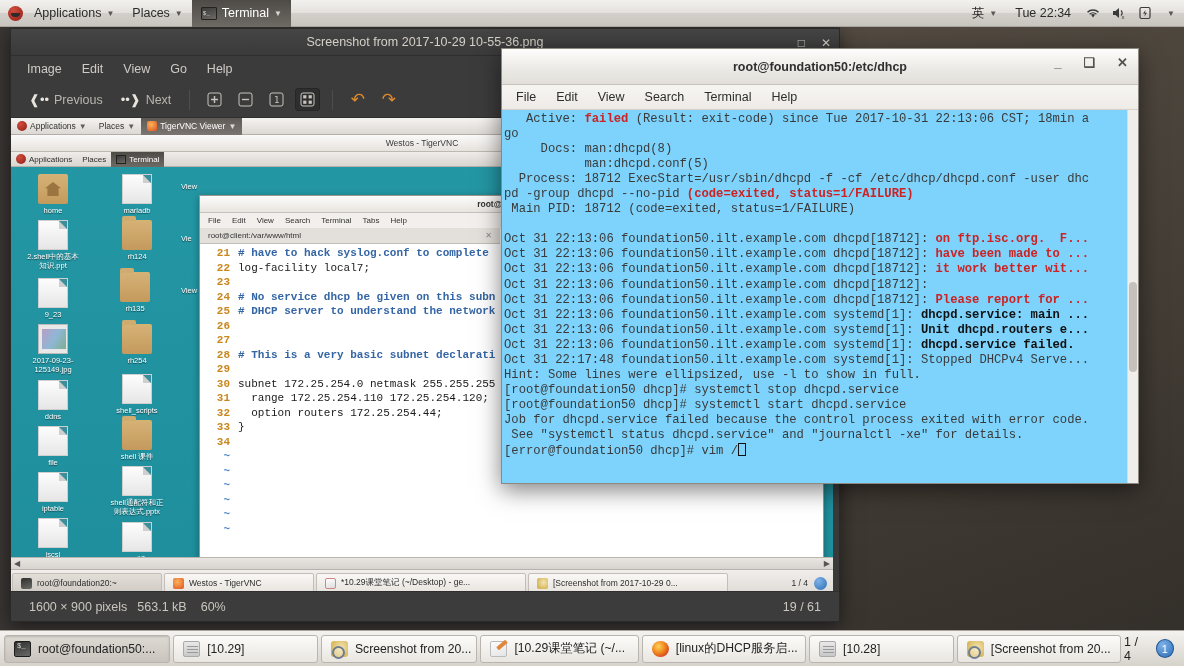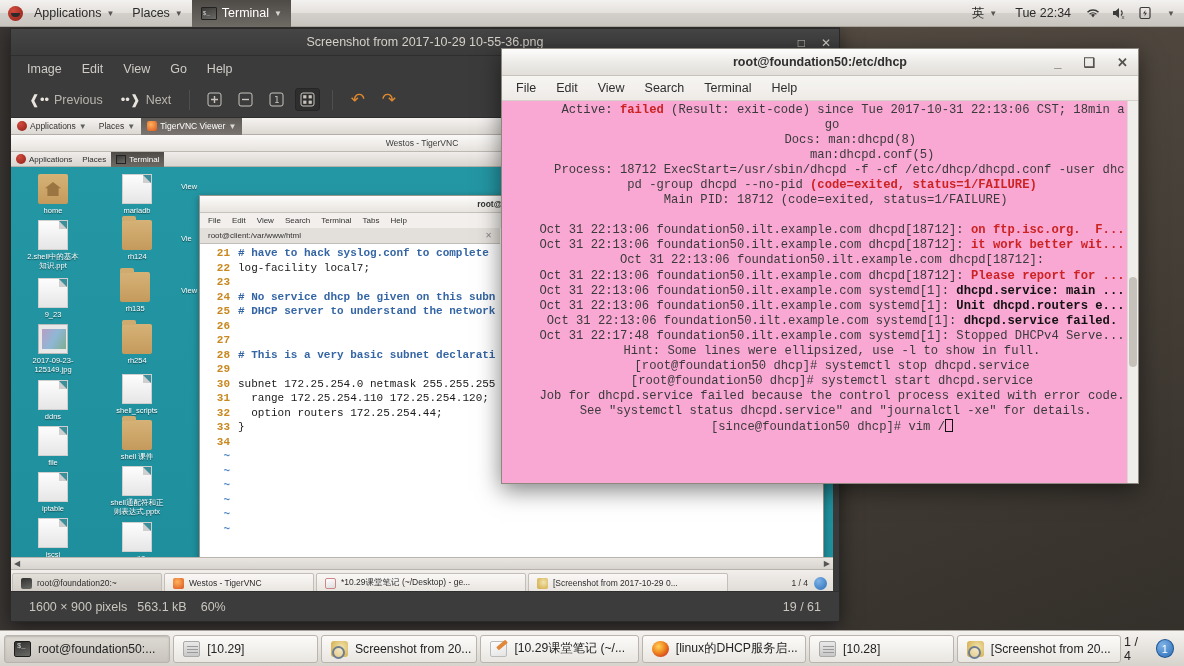--- a/index.html
+++ b/index.html
@@ -204,36 +204,36 @@
 
   
   .term-window {
     position: absolute; left: 501px; top: 48px; width: 638px; height: 436px;
     background: #ffffff; border: 1px solid #8d8880;
     box-shadow: 0 6px 22px rgba(0,0,0,.5);
     display: flex; flex-direction: column;
     z-index: 30;
   }
   .term-title {
-    height: 27px; background: linear-gradient(180deg,#fdfdfc 0%, #eceae6 55%, #e2dfda 100%);
+    height: 36px; background: linear-gradient(180deg,#fdfdfc 0%, #eceae6 55%, #e2dfda 100%);
     border-bottom: 1px solid #c7c2ba;
     display: flex; align-items: center; justify-content: center;
     font-size: 12.5px; font-weight: bold; color: #2f2f2f; position: relative;
   }
   .term-title .wb { position:absolute; right: 10px; top:0; height:27px; display:flex; align-items:center; gap: 22px; color:#55514c; font-size: 13px; }
   .term-menu {
     height: 25px; display: flex; align-items: center; gap: 20px; padding-left: 14px;
     font-size: 12.5px; color: #2e2e2e;
     background: linear-gradient(180deg,#f7f5f2,#eeebe7);
     border-bottom: 1px solid #d5d0c9;
   }
   .term-body {
-    flex: 1; background: #f9a8d4; position: relative; overflow: hidden;
+    flex: 1; background: #7dd3fc; position: relative; overflow: hidden;
     font-family: "Liberation Mono", monospace; font-size: 12.2px; line-height: 15.05px;
-    color: #1c1c1c; padding: 2px 0 0 24px; text-align: center;
+    color: #1c1c1c; padding: 2px 0 0 2px;
   }
   .term-body .ln { white-space: pre; height: 15.05px; }
   .tred { color: #cc2222; font-weight: bold; }
   .tbold { color: #111; font-weight: bold; }
   .tgray { color: #3a3a3a; }
   .cursor-box { display:inline-block; width:8px; height:13px; border:1.5px solid #111; vertical-align:-2px; }
   .term-scroll {
     position:absolute; right:0; top:0; width: 11px; height: 100%;
     background: #f0eeeb; border-left:1px solid #ddd9d4;
   }
@@ -622,33 +622,34 @@
     <div class="term-body" id="term-body">
       <div class="ln"><span class="tgray">   Active: </span><span class="tred">failed</span><span class="tgray"> (Result: exit-code) since Tue 2017-10-31 22:13:06 CST; 18min a</span></div>
         <div class="ln"><span class="tgray">go</span></div>
         <div class="ln"><span class="tgray">     Docs: man:dhcpd(8)</span></div>
         <div class="ln"><span class="tgray">           man:dhcpd.conf(5)</span></div>
         <div class="ln"><span class="tgray">  Process: 18712 ExecStart=/usr/sbin/dhcpd -f -cf /etc/dhcp/dhcpd.conf -user dhc</span></div>
         <div class="ln"><span class="tgray">pd -group dhcpd --no-pid </span><span class="tred">(code=exited, status=1/FAILURE)</span></div>
         <div class="ln"><span class="tgray"> Main PID: 18712 (code=exited, status=1/FAILURE)</span></div>
         <div class="ln"><span class="tgray"></span></div>
         <div class="ln"><span class="tgray">Oct 31 22:13:06 foundation50.ilt.example.com dhcpd[18712]: </span><span class="tred">on ftp.isc.org.  F...</span></div>
+        <div class="ln"><span class="tgray">Oct 31 22:13:06 foundation50.ilt.example.com dhcpd[18712]: </span><span class="tred">have been made to ...</span></div>
         <div class="ln"><span class="tgray">Oct 31 22:13:06 foundation50.ilt.example.com dhcpd[18712]: </span><span class="tred">it work better wit...</span></div>
         <div class="ln"><span class="tgray">Oct 31 22:13:06 foundation50.ilt.example.com dhcpd[18712]:</span></div>
         <div class="ln"><span class="tgray">Oct 31 22:13:06 foundation50.ilt.example.com dhcpd[18712]: </span><span class="tred">Please report for ...</span></div>
         <div class="ln"><span class="tgray">Oct 31 22:13:06 foundation50.ilt.example.com systemd[1]: </span><span class="tbold">dhcpd.service: main ...</span></div>
         <div class="ln"><span class="tgray">Oct 31 22:13:06 foundation50.ilt.example.com systemd[1]: </span><span class="tbold">Unit dhcpd.routers e...</span></div>
         <div class="ln"><span class="tgray">Oct 31 22:13:06 foundation50.ilt.example.com systemd[1]: </span><span class="tbold">dhcpd.service failed.</span></div>
         <div class="ln"><span class="tgray">Oct 31 22:17:48 foundation50.ilt.example.com systemd[1]: Stopped DHCPv4 Serve...</span></div>
         <div class="ln"><span class="tgray">Hint: Some lines were ellipsized, use -l to show in full.</span></div>
         <div class="ln"><span class="tgray">[root@foundation50 dhcp]# systemctl stop dhcpd.service</span></div>
         <div class="ln"><span class="tgray">[root@foundation50 dhcp]# systemctl start dhcpd.service</span></div>
         <div class="ln"><span class="tgray">Job for dhcpd.service failed because the control process exited with error code.</span></div>
         <div class="ln"><span class="tgray"> See "systemctl status dhcpd.service" and "journalctl -xe" for details.</span></div>
-        <div class="ln"><span class="tgray">[since@foundation50 dhcp]# vim /</span><span class="cursor-box"></span></div>
+        <div class="ln"><span class="tgray">[error@foundation50 dhcp]# vim /</span><span class="cursor-box"></span></div>
         <div class="term-scroll">
         <div class="thumb"></div>
       </div>
     </div>
   </div>
 
   <div class="bottom-bar">
     <div class="task-btn active" style="width:170px;">
       <span class="task-ico ico-term2"></span>
       <span>root@foundation50:...</span>

